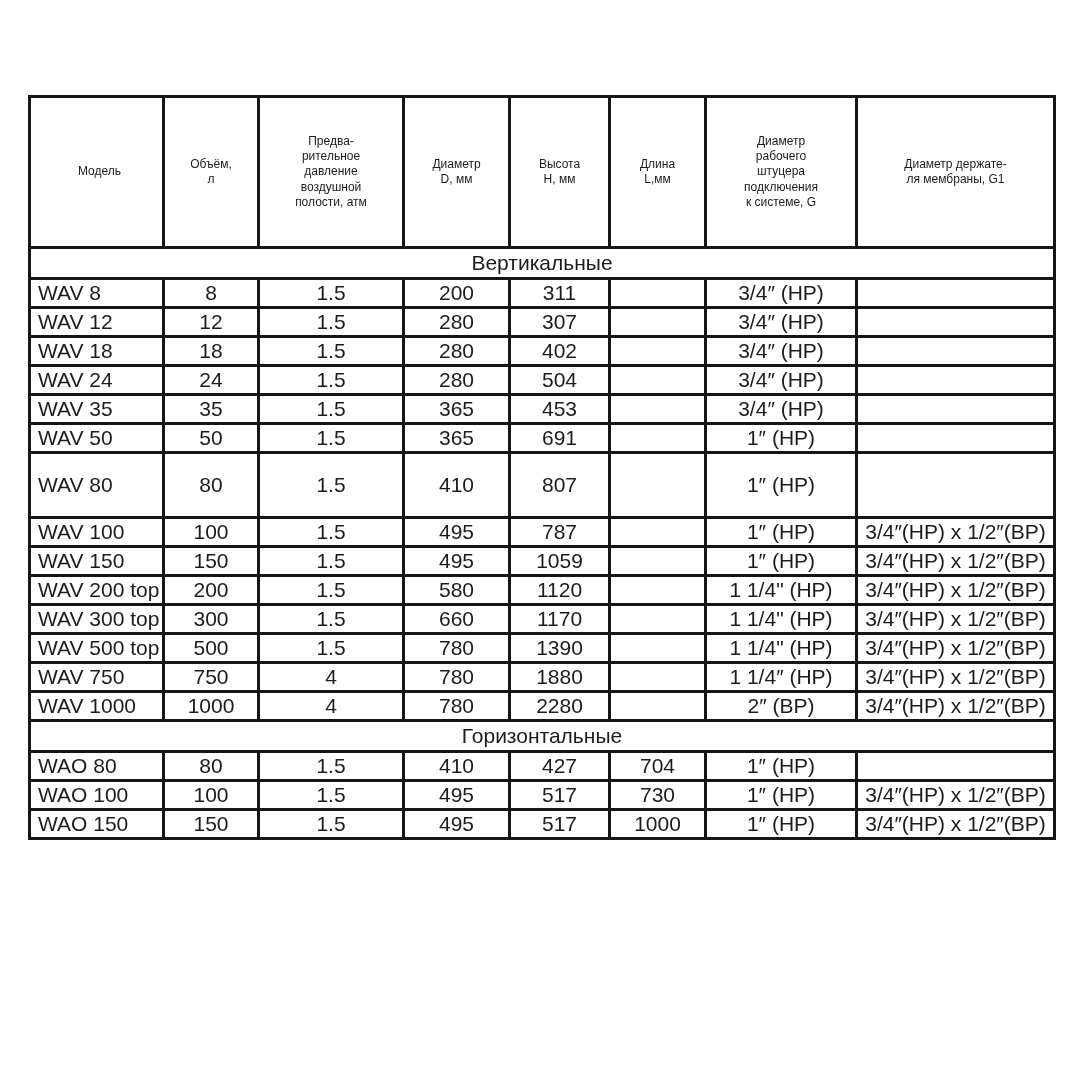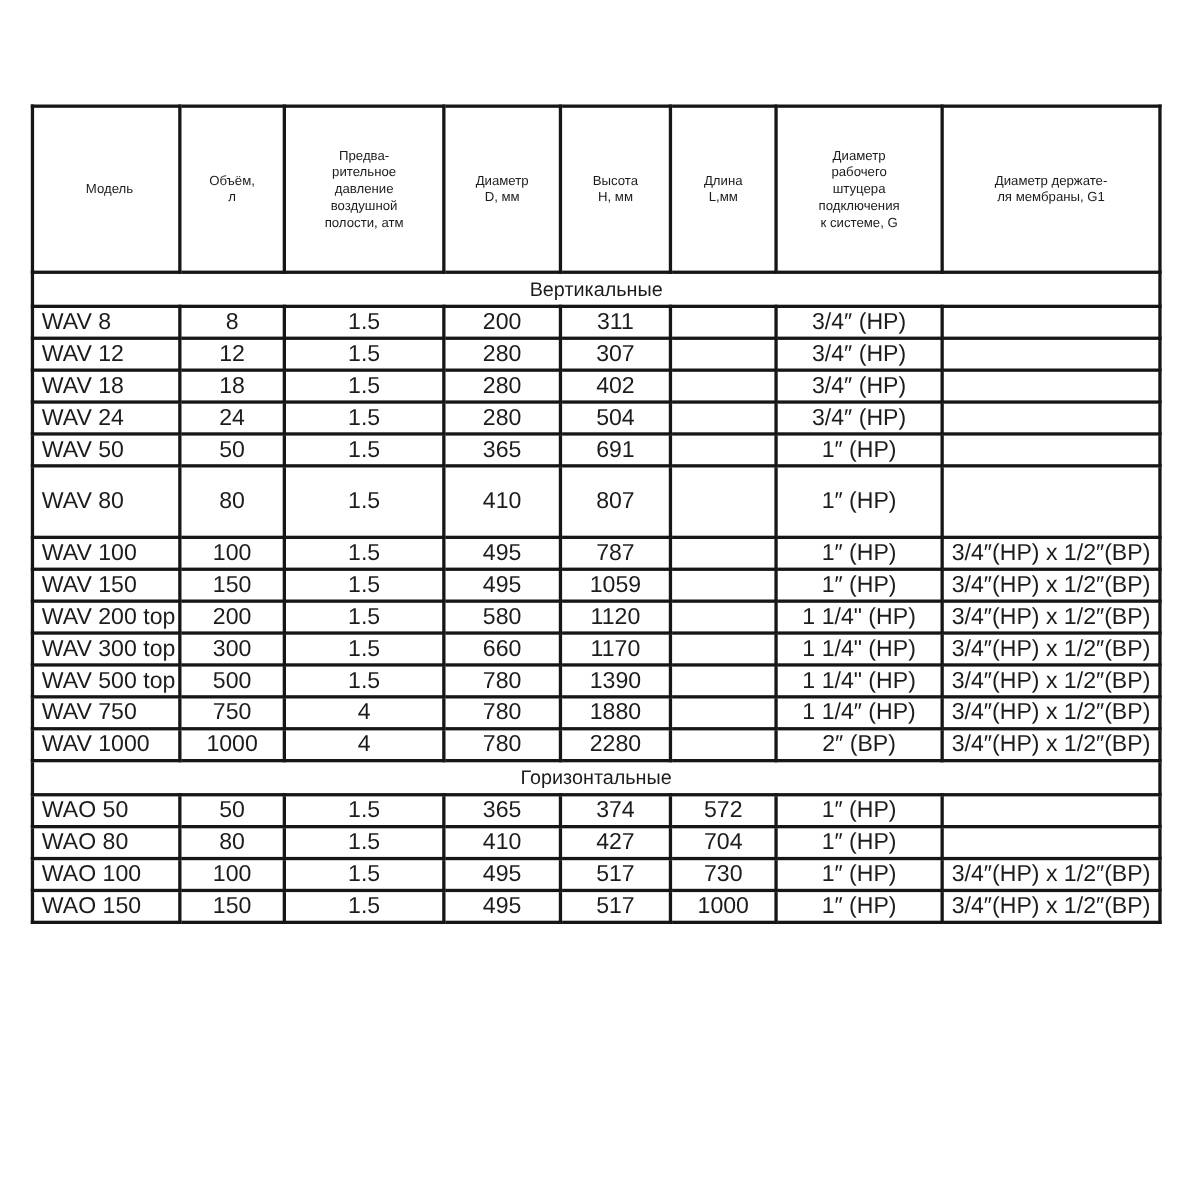--- a/index.html
+++ b/index.html
@@ -44,21 +44,21 @@
   }
   table.spec-table th.left {
     text-align: center;
     padding-left: 8px;
   }
   tr.section-row {
     height: 31px;
   }
   tr.section-row td {
     text-align: center;
-    font-size: 18px;
+    font-size: 21px;
     padding: 1px 2px;
   }
   tr.data-row {
     height: 23px;
   }
   tr.data-row.tall {
     height: 65px;
   }
   tr.data-row td {
     font-size: 21px;
@@ -149,20 +149,30 @@
           <td class="model">WAV 24</td>
           <td>24</td>
           <td>1.5</td>
           <td>280</td>
           <td>504</td>
           <td></td>
           <td>3/4″ (НР)</td>
           <td></td>
         </tr>
         <tr class="data-row">
+          <td class="model">WAV 35</td>
+          <td>35</td>
+          <td>1.5</td>
+          <td>365</td>
+          <td>453</td>
+          <td></td>
+          <td>3/4″ (НР)</td>
+          <td></td>
+        </tr>
+        <tr class="data-row">
           <td class="model">WAV 50</td>
           <td>50</td>
           <td>1.5</td>
           <td>365</td>
           <td>691</td>
           <td></td>
           <td>1″ (НР)</td>
           <td></td>
         </tr>
         <tr class="data-row tall">
@@ -242,30 +252,20 @@
           <td>780</td>
           <td>2280</td>
           <td></td>
           <td>2″ (ВР)</td>
           <td>3/4″(НР) x 1/2″(ВР)</td>
         </tr>
         <tr class="section-row">
           <td colspan="8">Горизонтальные</td>
         </tr>
         <tr class="data-row">
-          <td class="model">WAO 50</td>
-          <td>50</td>
-          <td>1.5</td>
-          <td>365</td>
-          <td>374</td>
-          <td>572</td>
-          <td>1″ (НР)</td>
-          <td></td>
-        </tr>
-        <tr class="data-row">
           <td class="model">WAO 80</td>
           <td>80</td>
           <td>1.5</td>
           <td>410</td>
           <td>427</td>
           <td>704</td>
           <td>1″ (НР)</td>
           <td></td>
         </tr>
         <tr class="data-row">

